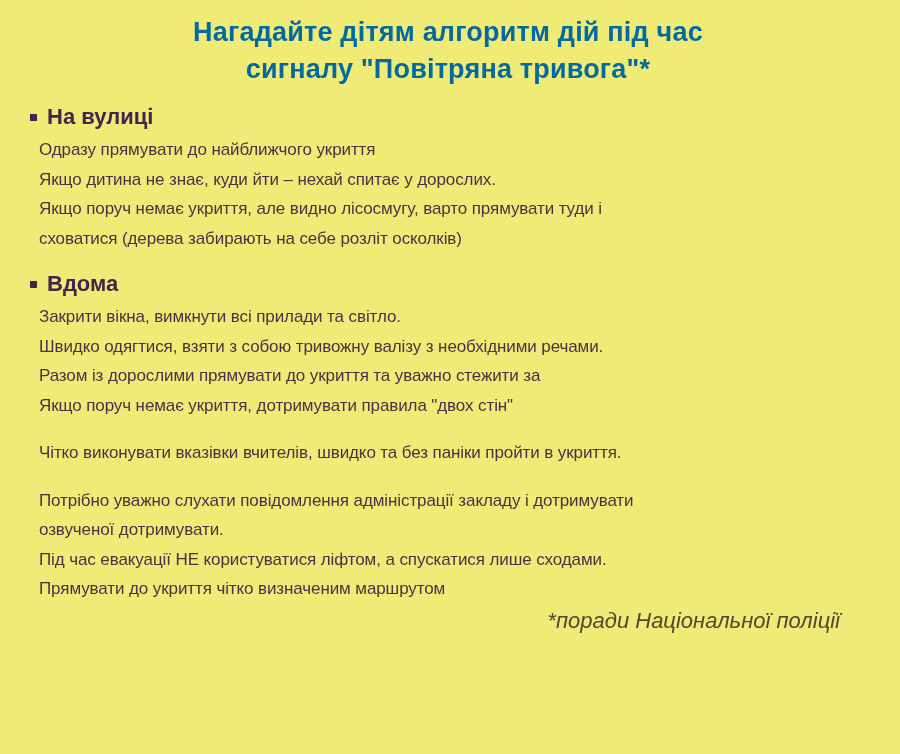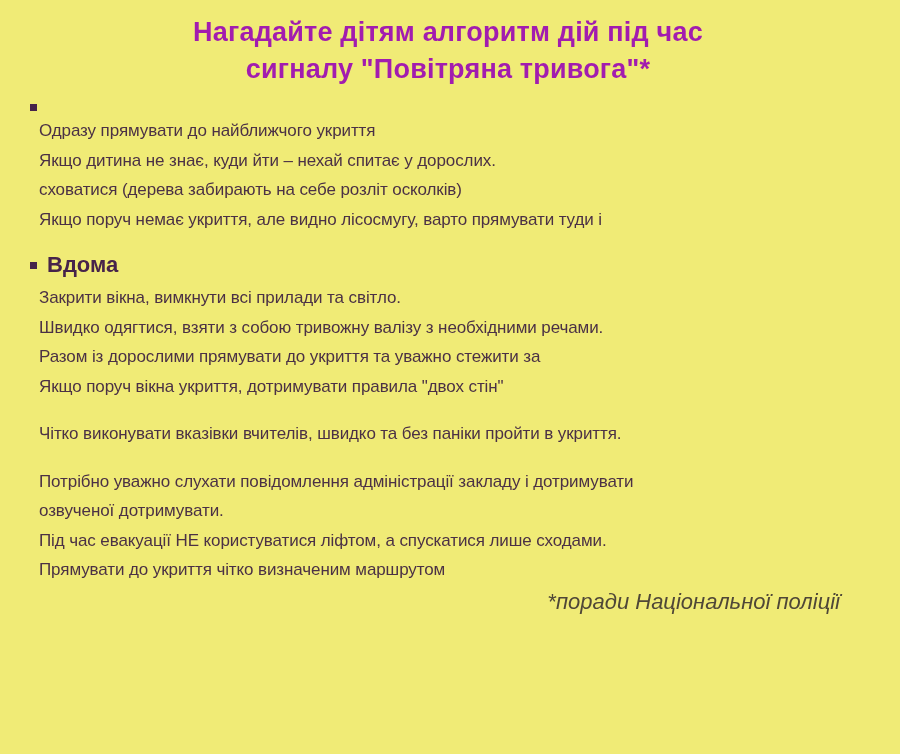--- a/index.html
+++ b/index.html
@@ -17,21 +17,21 @@
     box-sizing: border-box;
     width: 900px;
     height: 754px;
     padding: 14px 34px 0 30px;
   }
   .title {
     text-align: center;
     font-weight: bold;
     font-size: 27px;
     line-height: 37px;
-    color: #a21caf;
+    color: #0369a1;
     letter-spacing: 0.2px;
     margin: 0 0 14px 0;
   }
   .section {
     margin-top: 18px;
   }
   .section-heading {
     font-weight: bold;
     font-size: 22px;
     line-height: 26px;
@@ -72,36 +72,37 @@
 <div class="page">
 
   <div class="title">
     <div>Нагадайте дітям алгоритм дій під час</div>
     <div>сигналу "Повітряна тривога"*</div>
   </div>
 
   <div class="section" style="margin-top:16px">
     <div class="section-heading">
       <span class="bullet"></span>
+      <span>На вулиці</span>
     </div>
     <div class="sec-line">Одразу прямувати до найближчого укриття</div>
     <div class="sec-line">Якщо дитина не знає, куди йти – нехай спитає у дорослих.</div>
+    <div class="sec-line">Якщо поруч немає укриття, але видно лісосмугу, варто прямувати туди і</div>
     <div class="sec-line">сховатися (дерева забирають на себе розліт осколків)</div>
-    <div class="sec-line">Якщо поруч немає укриття, але видно лісосмугу, варто прямувати туди і</div>
   </div>
 
   <div class="section">
     <div class="section-heading">
       <span class="bullet"></span>
       <span>Вдома</span>
     </div>
     <div class="sec-line">Закрити вікна, вимкнути всі прилади та світло.</div>
     <div class="sec-line">Швидко одягтися, взяти з собою тривожну валізу з необхідними речами.</div>
     <div class="sec-line">Разом із дорослими прямувати до укриття та уважно стежити за</div>
-    <div class="sec-line">Якщо поруч вікна укриття, дотримувати правила "двох стін"</div>
+    <div class="sec-line">Якщо поруч немає укриття, дотримувати правила "двох стін"</div>
   </div>
 
   <div class="section">
     <div class="sec-line">Чітко виконувати вказівки вчителів, швидко та без паніки пройти в укриття.</div>
   </div>
 
   <div class="section">
     <div class="sec-line">Потрібно уважно слухати повідомлення адміністрації закладу і дотримувати</div>
     <div class="sec-line">озвученої дотримувати.</div>
     <div class="sec-line">Під час евакуації НЕ користуватися ліфтом, а спускатися лише сходами.</div>

